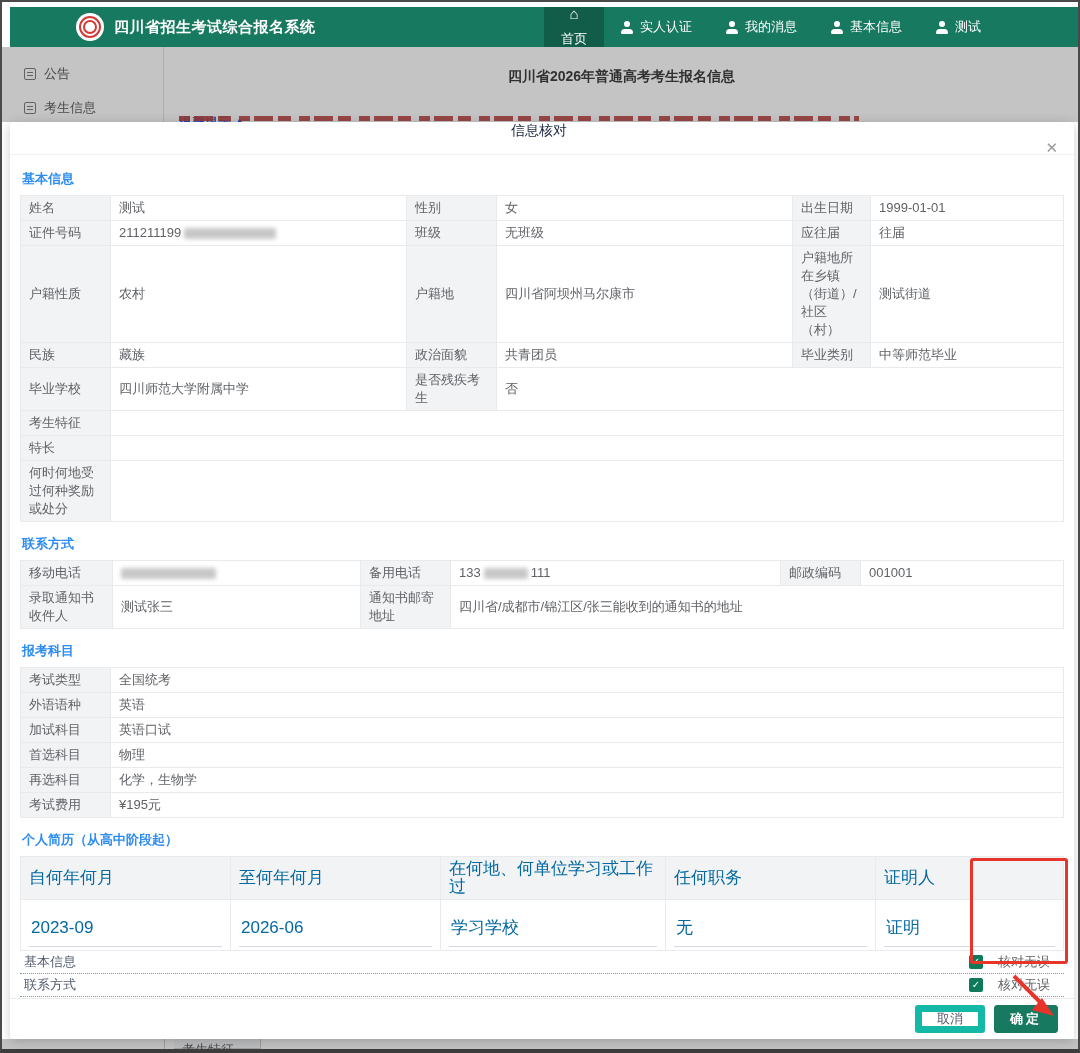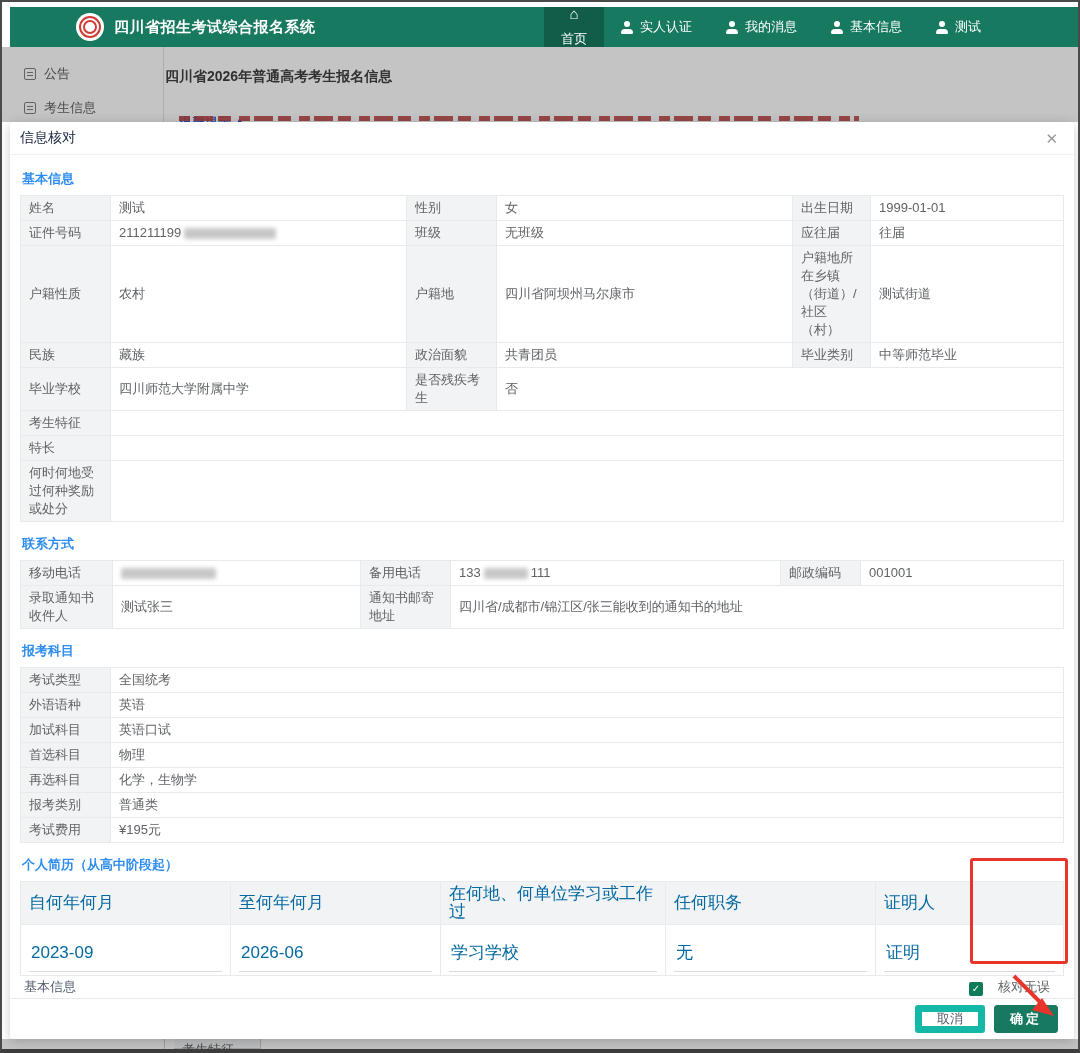--- a/index.html
+++ b/index.html
@@ -27,35 +27,35 @@
 
   
   .underlay-top { position:absolute; top:45px; left:0; right:0; height:75px; background:#fdfdfd; z-index:1; }
   .underlay-top::after, .underlay-bottom::after { content:""; position:absolute; inset:0;
       background:rgba(45,45,45,.27); pointer-events:none; }
   .sidebar { position:absolute; top:0; bottom:0; left:0; width:162px; background:#fcfcfc; border-right:1px solid #ddd; padding-top:10px; }
   .side-item { display:flex; align-items:center; gap:8px; font-size:13px; color:#555; padding:8px 0 8px 22px; cursor:pointer; }
   .doc-icon { width:12px; height:12px; border:1px solid #777; border-radius:2px; position:relative; display:inline-block; flex:0 0 auto; }
   .doc-icon::before { content:""; position:absolute; left:2px; right:2px; top:3px; height:1px; background:#777; box-shadow:0 3px 0 #777; }
   .underlay-main { position:absolute; left:163px; right:0; top:0; bottom:0; }
-  .bg-page-title { text-align:left; font-size:14px; font-weight:bold; color:#333; margin-top:21px; }
+  .bg-page-title { text-align:center; font-size:14px; font-weight:bold; color:#333; margin-top:21px; }
   .bg-tip { position:absolute; left:14px; top:67px; font-size:13px; color:#1d4ed8; font-weight:bold; }
   .clip-red { position:absolute; left:14px; bottom:1px; width:680px; height:5px; opacity:.9;
       background:repeating-linear-gradient(90deg,#b8403d 0 11px,transparent 11px 15px,#b8403d 15px 34px,transparent 34px 39px,#b8403d 39px 52px,transparent 52px 60px); }
 
   
   .underlay-bottom { position:absolute; top:1037px; left:0; bottom:0; right:0; background:#fbfbfb; z-index:1; }
   .ub-line { position:absolute; top:0; bottom:0; width:1px; background:#c9c9c9; }
   .ub-cell { position:absolute; left:172px; width:86px; top:0; bottom:0; background:#f2f3f5;
              font-size:13px; color:#555; padding:2px 0 0 8px; border-bottom:1px solid #ccc; }
 
   
   .modal { position:absolute; left:8px; top:120px; width:1064px; height:917px; background:#fff;
            border-radius:4px; z-index:10; overflow:hidden; box-shadow:0 2px 12px rgba(0,0,0,.2); }
-  .modal-head { height:33px; display:flex; align-items:center; padding:0 16px 0 10px; border-bottom:1px solid #f1f1f1; }
+  .modal-head { height:33px; display:flex; align-items:center; padding:0 16px 0 10px; border-bottom:1px solid #f1f1f1;flex-direction:column; }
   .modal-title { font-size:14px; color:#17233d; }
   .modal-close { margin-left:auto; color:#999; font-size:15px; cursor:pointer; line-height:1; }
   .modal-body { padding:0 10px; }
 
   .sec-heading { color:#2d8cf0; font-size:13px; font-weight:bold; margin:13px 2px 7px; }
   .sec-heading:first-child { margin-top:15px; }
 
   table.info { width:100%; border-collapse:collapse; table-layout:fixed; font-size:13px; color:#606266; }
   table.info td { border:1px solid #e8eaec; padding:3px 8px; line-height:18px; vertical-align:middle;
                   overflow:hidden; }
@@ -65,21 +65,21 @@
 
   
   table.resume { width:100%; border-collapse:collapse; table-layout:fixed; font-size:17px; color:#0369a1; }
   table.resume td { border:1px solid #e8eaec; padding:3px 8px; line-height:18px; }
   table.resume td.hdr { background:#f2f3f5; }
   .cell-input { border-bottom:1px solid #d7dae0; padding:2px 2px 9px; min-height:15px;margin-top:14px; }
 
   
   .check-row { display:flex; align-items:center; height:23px; border-bottom:1px dotted #5cb85c;
                font-size:13px; color:#515a6e; padding:0 14px 0 4px; }
-  .check-right { margin-left:auto; display:flex; align-items:flex-end; gap:15px; color:#606266; }
+  .check-right { margin-left:auto; display:flex; align-items:center; gap:15px; color:#606266; }
   .cb { width:14px; height:14px; background:#0e7a5a; border-radius:2px; display:flex;
         align-items:center; justify-content:center; cursor:pointer; }
   .cb::before { content:"✓"; color:#fff; font-size:10px; line-height:1; }
 
   
   .modal-foot { position:absolute; left:0; right:0; bottom:0; height:41px; border-top:1px solid #e8eaec;
                 display:flex; align-items:center; justify-content:flex-end; gap:9px; padding:0 16px; background:#fff; }
   .btn { height:28px; padding:0 15px; font-size:13px; border-radius:3px; cursor:pointer;
          display:flex; align-items:center; font-family:inherit; }
   .btn-cancel { background:#fff; border:7px solid #14b8a6; color:#515a6e; }
@@ -267,24 +267,20 @@
               <td class="lbl">加试科目</td>
               <td>英语口试</td>
             </tr>
         <tr>
               <td class="lbl">首选科目</td>
               <td>物理</td>
             </tr>
         <tr>
               <td class="lbl">再选科目</td>
               <td>化学，生物学</td>
-            </tr>
-        <tr>
-              <td class="lbl">报考类别</td>
-              <td>普通类</td>
             </tr>
         <tr>
               <td class="lbl">考试费用</td>
               <td>¥195元</td>
             </tr>
       </tbody>
         </table>
 
       <div class="sec-heading">个人简历（从高中阶段起）</div>
       <table class="resume">

